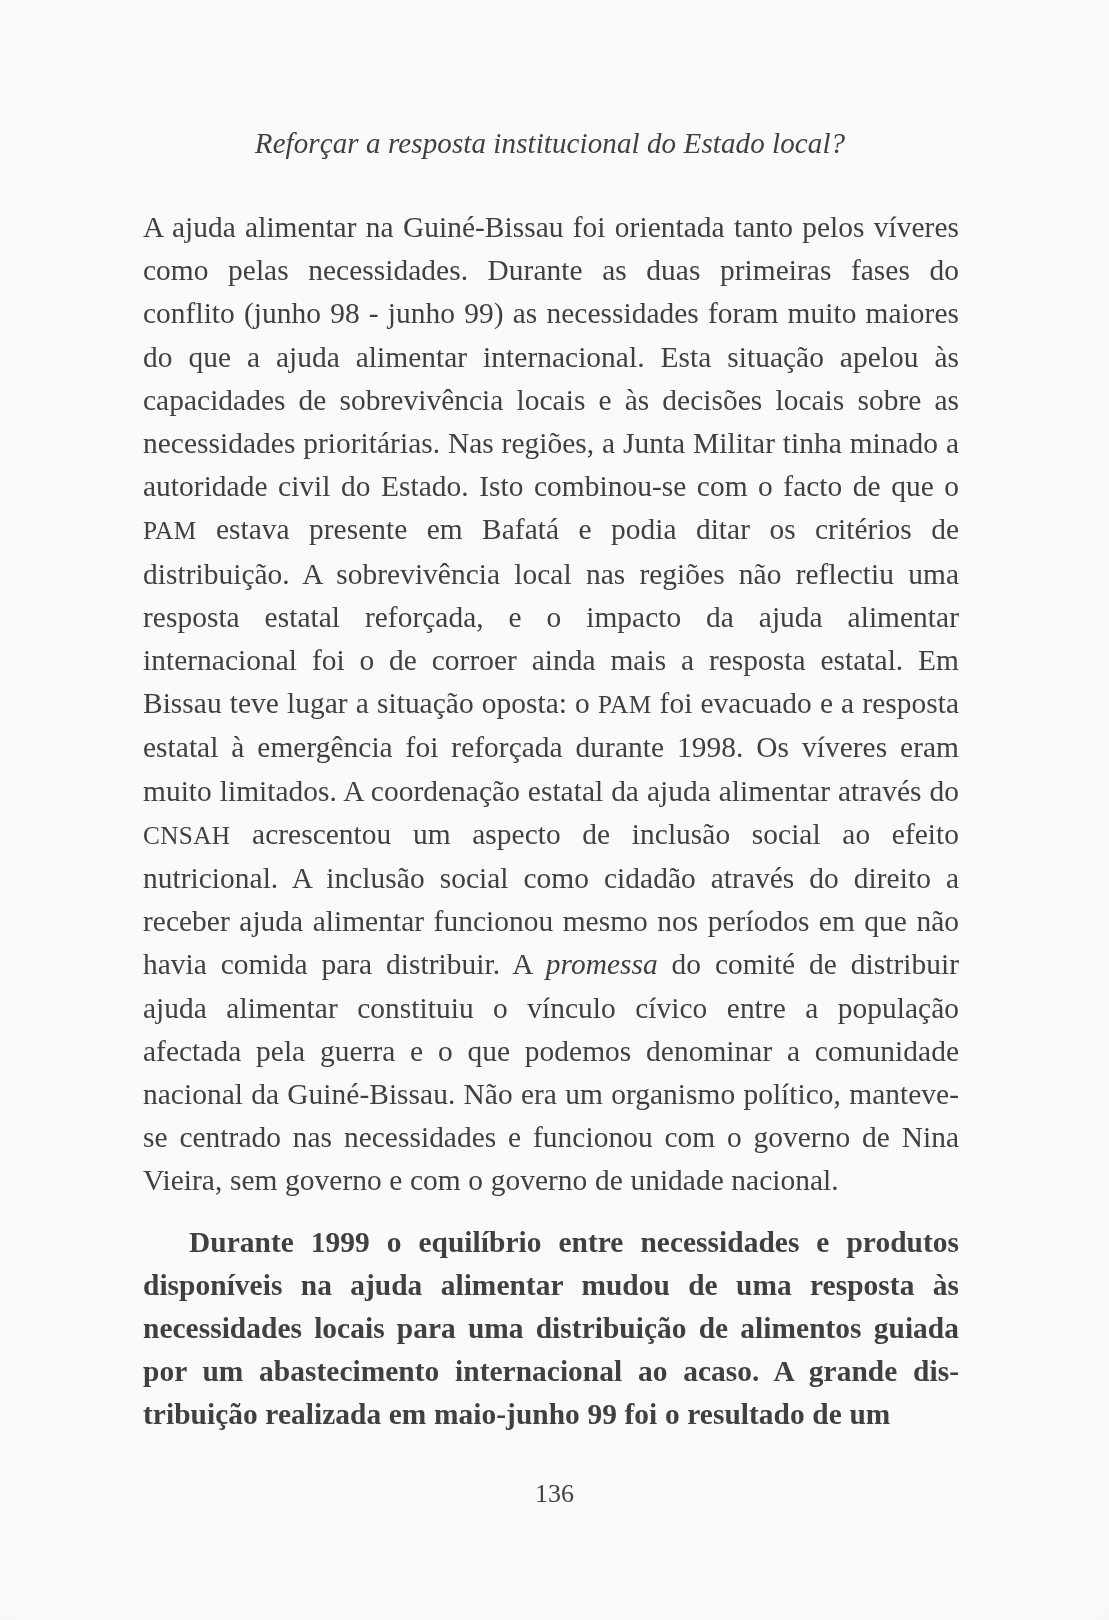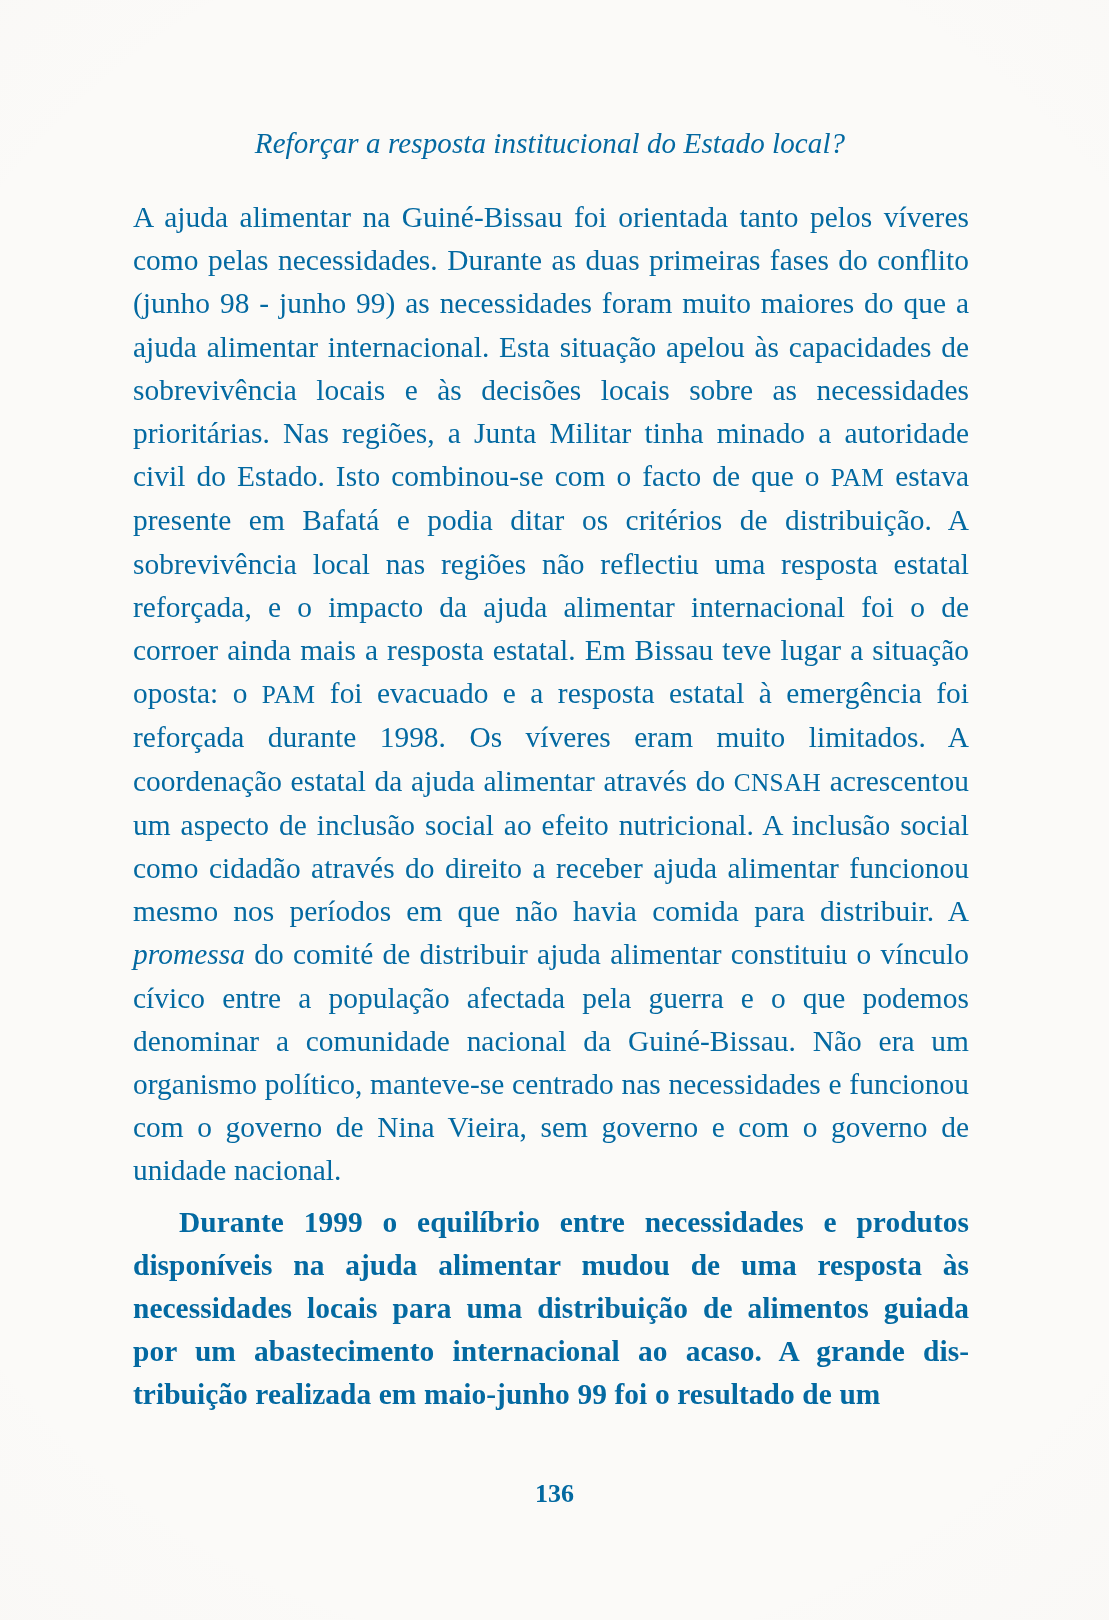--- a/index.html
+++ b/index.html
@@ -7,21 +7,21 @@
     padding: 0;
     background: #ffffff;
   }
   .page {
     position: relative;
     width: 1109px;
     height: 1620px;
     background: #fbfaf8;
     overflow: hidden;
     font-family: "Liberation Serif", "DejaVu Serif", serif;
-    color: #0369a1;
+    color: #404040;
     -webkit-font-smoothing: antialiased;
   }
   
   .paper-tone {
     position: absolute;
     inset: 0;
     background:
       radial-gradient(ellipse 120% 95% at 50% 48%, rgba(255,255,255,0) 55%, rgba(160,150,140,0.055) 100%);
     pointer-events: none;
   }
@@ -37,21 +37,21 @@
     letter-spacing: 0.1px;
     white-space: nowrap;
   }
   .body-col {
     position: absolute;
     left: 125px;
     top: 188px;
     width: 852px;
   }
   .para {
-    margin: 8px;
+    margin: 18px;
     font-size: 29.4px;
     line-height: 43.2px;
     text-align: justify;
     text-justify: inter-word;
     letter-spacing: 0.05px;
     word-spacing: 0.2px;
     hyphens: manual;
   }
   .para.indent {
     text-indent: 46px;
@@ -65,21 +65,20 @@
     font-style: italic;
   }
   .folio {
     position: absolute;
     left: 0;
     top: 1478px;
     width: 1109px;
     text-align: center;
     font-size: 26px;
     line-height: 32px;
-    font-weight: bold;
   }
 </style>
 </head>
 <body>
 
 <div class="page">
 
   <div class="paper-tone"></div>
 
   <div class="heading">Reforçar a resposta institucional do Estado local?</div>

